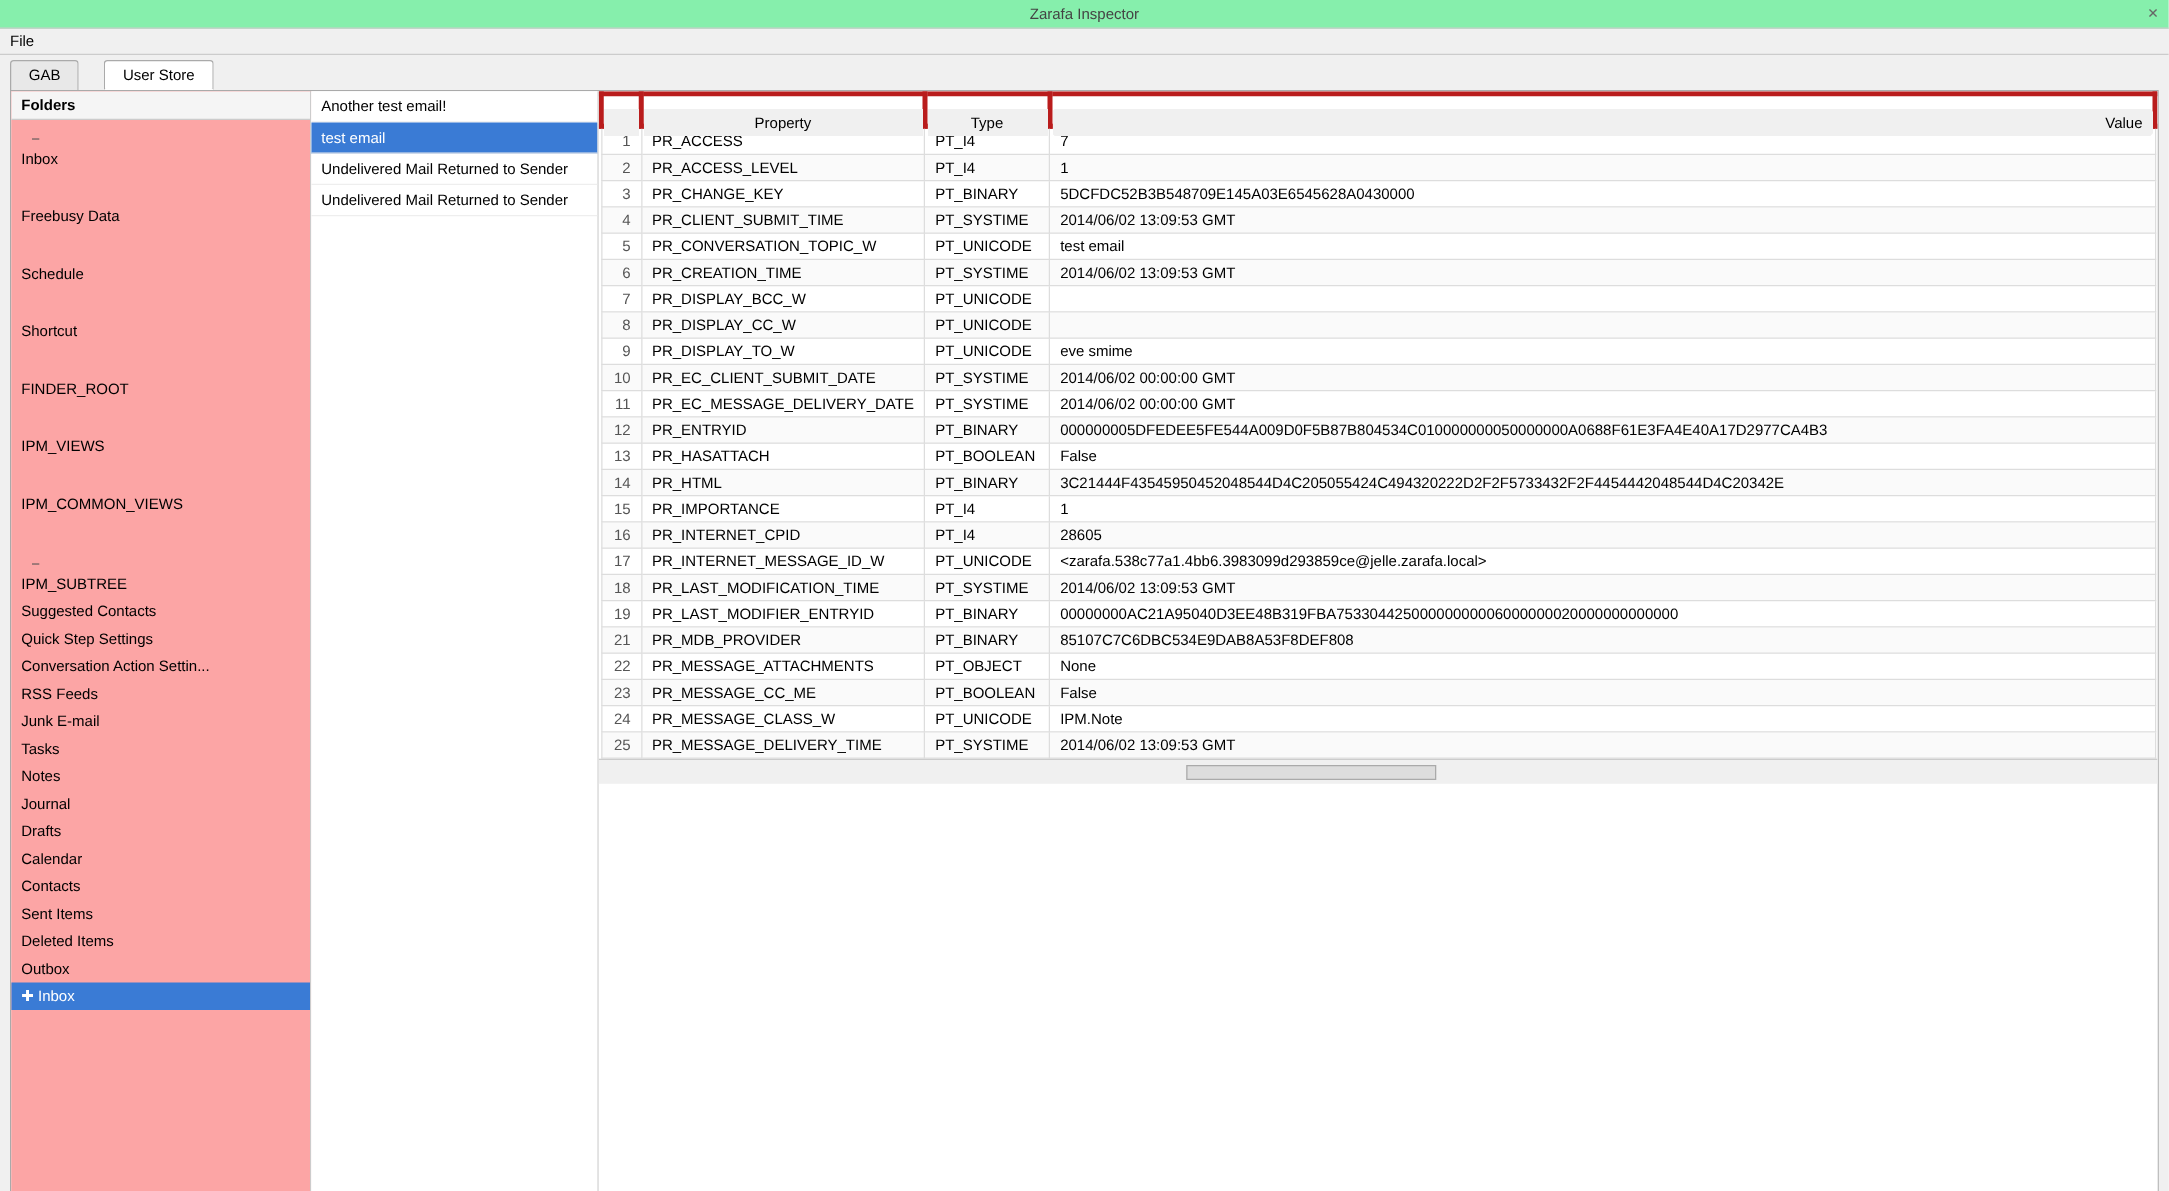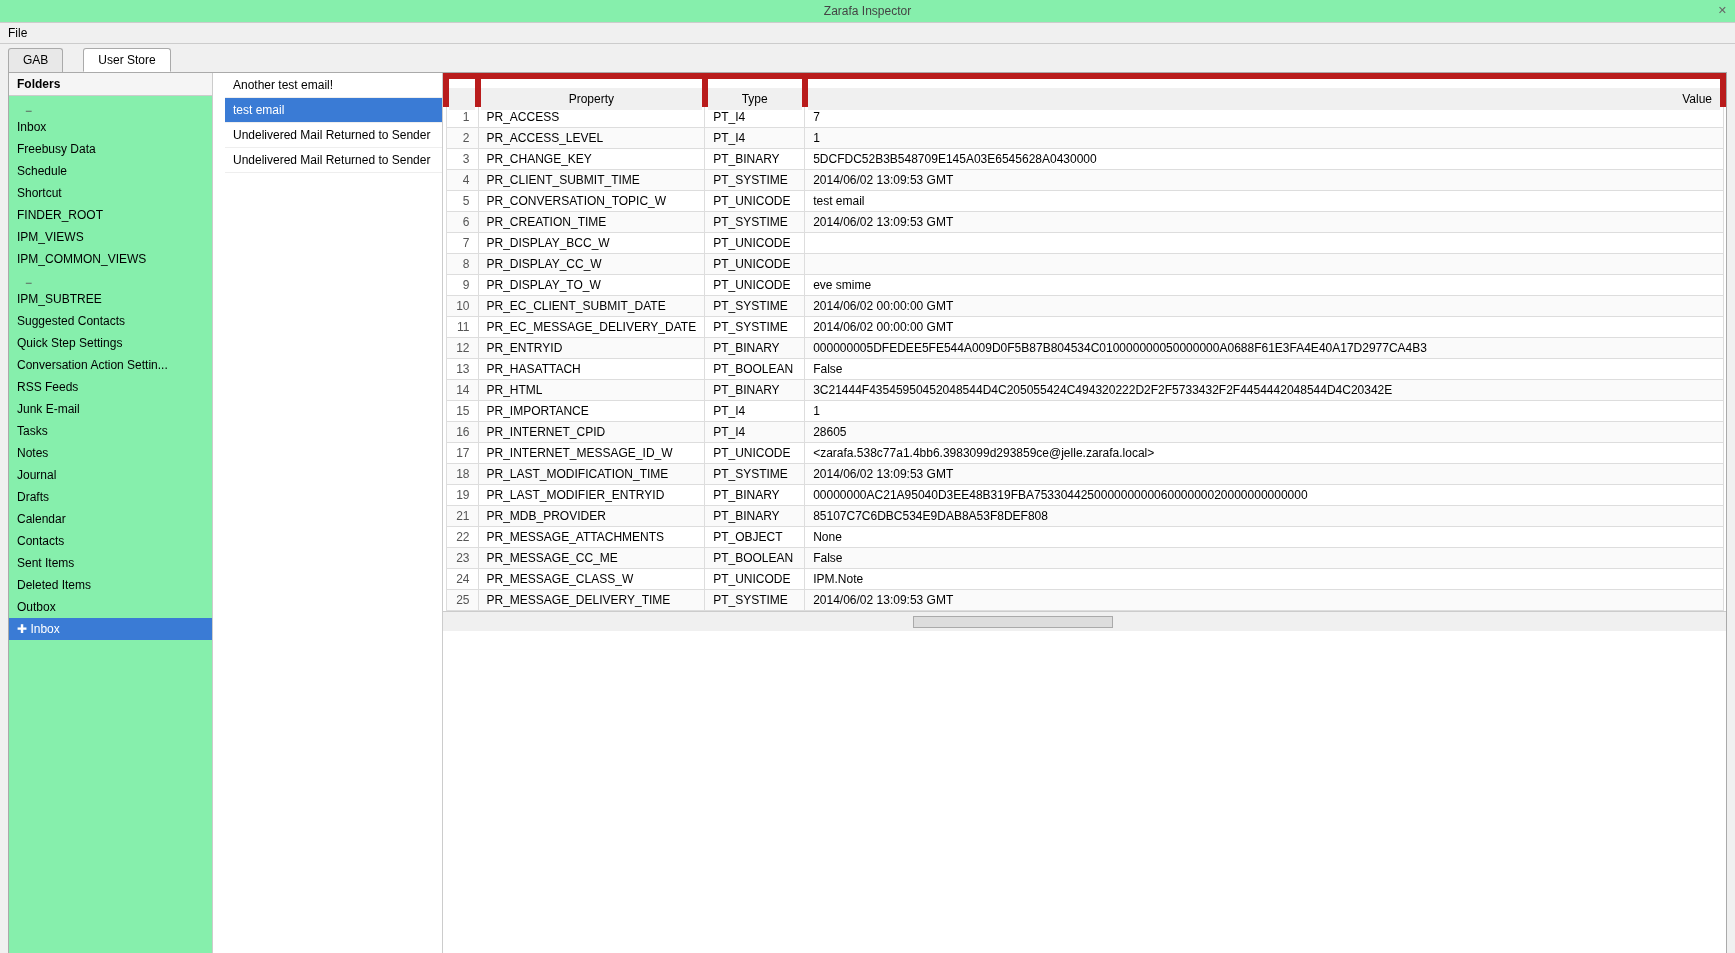--- a/index.html
+++ b/index.html
@@ -59,24 +59,24 @@
       display: flex;
       flex-direction: row;
       height: calc(953px - 70px);
       background: #fff;
       border-top: 1px solid #aaa;
       margin: 0 8px 8px 8px;
       border: 1px solid #aaa;
     }
     
     .folder-panel {
-      width: 204px;
+      width: 240px;
       border-right: 1px solid #ccc;
       overflow-y: auto;
-      background: #86efac;
+      background: #fca5a5;
       flex-shrink: 0;
     }
     .folder-panel-header {
       padding: 4px 8px;
       font-weight: bold;
       font-size: 12px;
       border-bottom: 1px solid #ccc;
       background: #f5f5f5;
     }
     .folder-tree {
@@ -88,56 +88,55 @@
     }
     .folder-item.selected {
       background: #3a7bd5;
       color: #fff;
     }
     .folder-item span {
       display: block;
       padding: 2px 8px;
     }
     .folder-indent-1 { padding-left: 12px; }
-    .folder-indent-2 { padding-left: 24px; }
+    .folder-indent-2 { padding-left: 24px; margin-top: 24px; }
     .folder-indent-3 { padding-left: 36px; }
     .expand-icon { color: #555; margin-right: 2px; }
     
     .email-panel {
       width: 230px;
       border-right: 1px solid #ccc;
       overflow-y: auto;
       background: #fff;
       flex-shrink: 0;
     }
     .email-item {
       padding: 5px 8px;
       border-bottom: 1px solid #eee;
       cursor: pointer;
       font-size: 12px;
-      margin-left: 12px;
     }
     .email-item.selected {
       background: #3a7bd5;
       color: #fff;
     }
     
     .props-panel {
       flex: 1;
       overflow: auto;
       background: #fff;
     }
     table.props-table {
       width: 100%;
       border-collapse: collapse;
       font-size: 12px;
     }
     table.props-table th {
       background: #f0f0f0;
-      border: 6px solid #b91c1c;
+      border: 4px solid #b91c1c;
       padding: 4px 8px;
       text-align: center;
       font-weight: normal;
       position: sticky;
       top: 12px;
       z-index: 2;
     }
     table.props-table th:first-child { width: 32px; }
     table.props-table th:nth-child(2) { width: 220px; text-align: center; }
     table.props-table th:nth-child(3) { width: 100px; text-align: center; }

